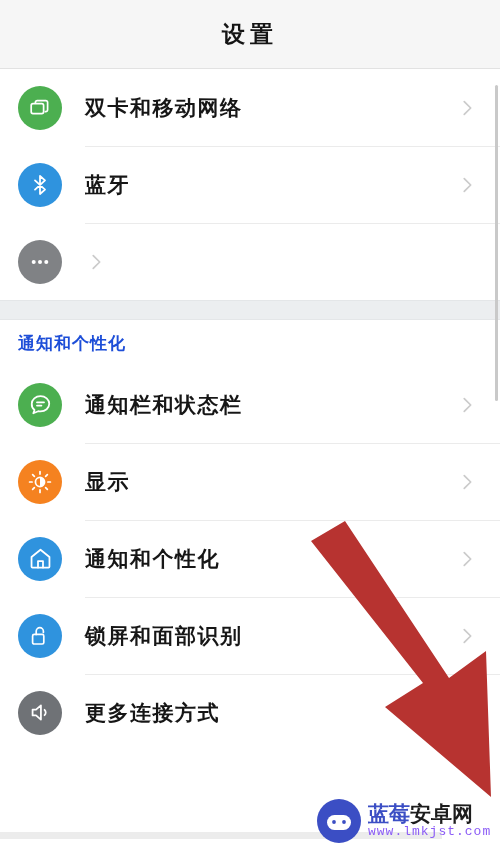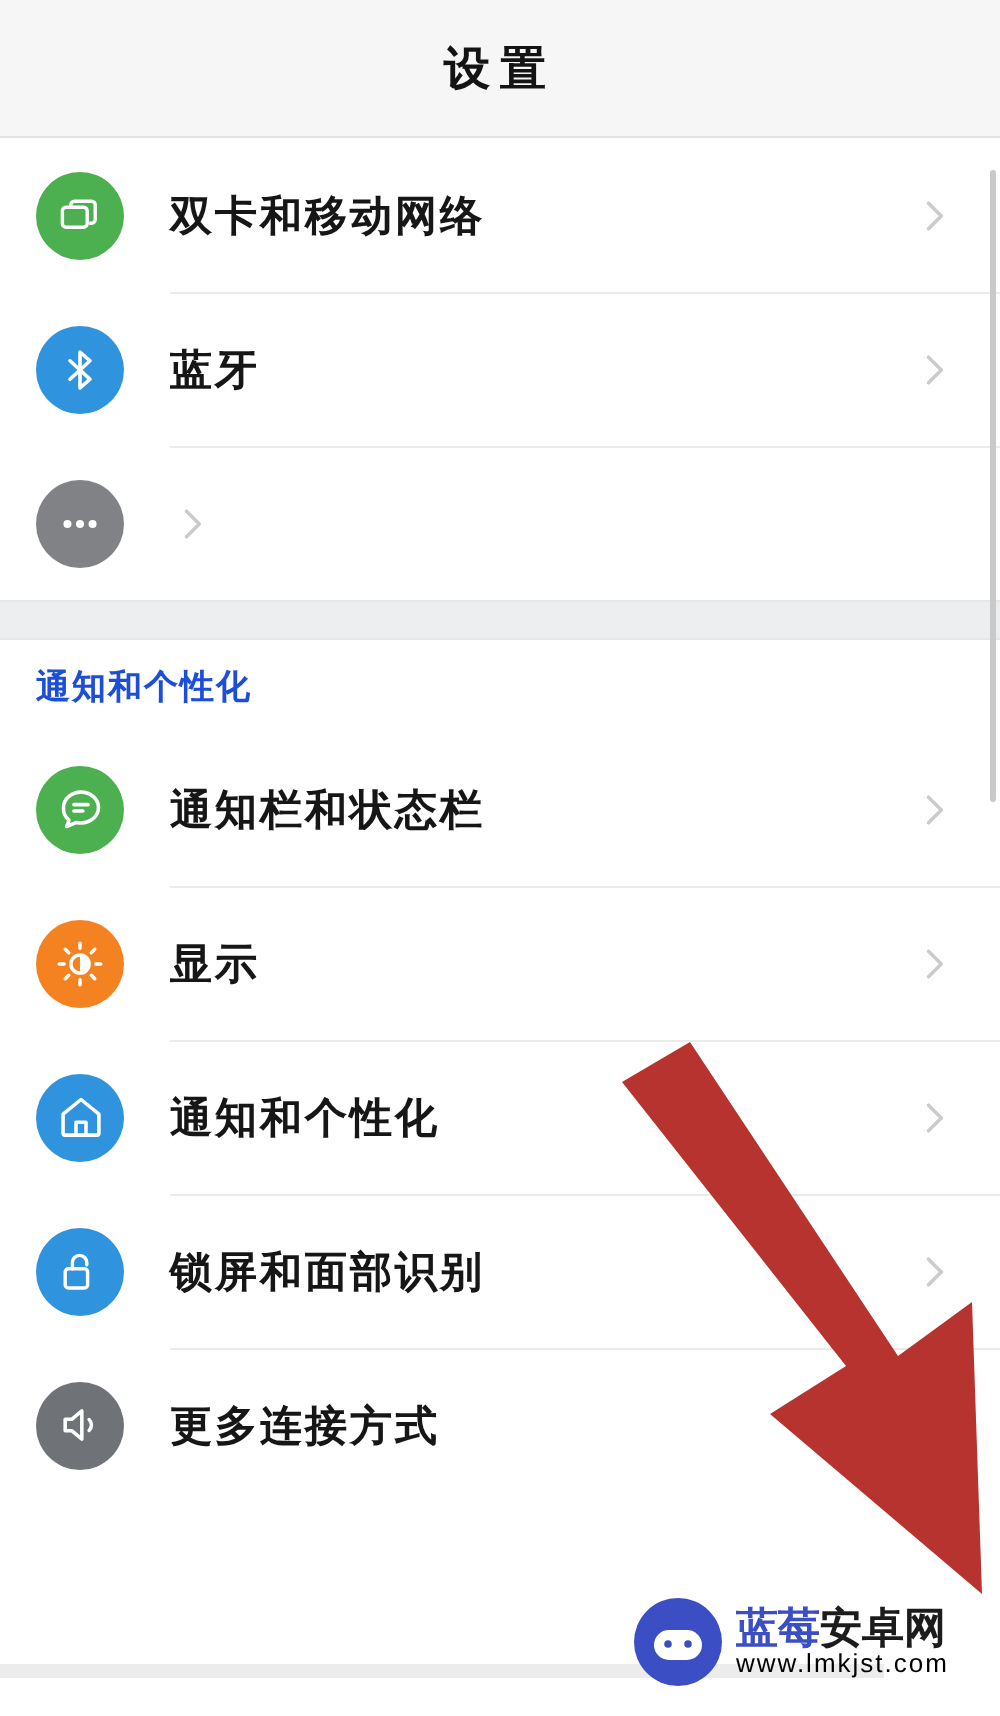--- a/index.html
+++ b/index.html
@@ -141,23 +141,23 @@
     font-weight:700;
     color:#3b4ec4;
     letter-spacing:0px;
     font-family:"DejaVu Sans","Liberation Sans",sans-serif;
     white-space:nowrap;
   }
   .wm-title .dark{color:#1c1c1c;}
   .wm-url{
     margin-top:0;
     font-size:13px;
-    color:#000000;
+    color:#8b5cf6;
     letter-spacing:1px;
-    font-family:Liberation Sans, sans-serif;
+    font-family:Liberation Mono, monospace;
     white-space:nowrap;
   }
 </style>
 </head>
 <body>
 
 <div class="titlebar">
   <div class="title">设置</div>
 </div>
 

